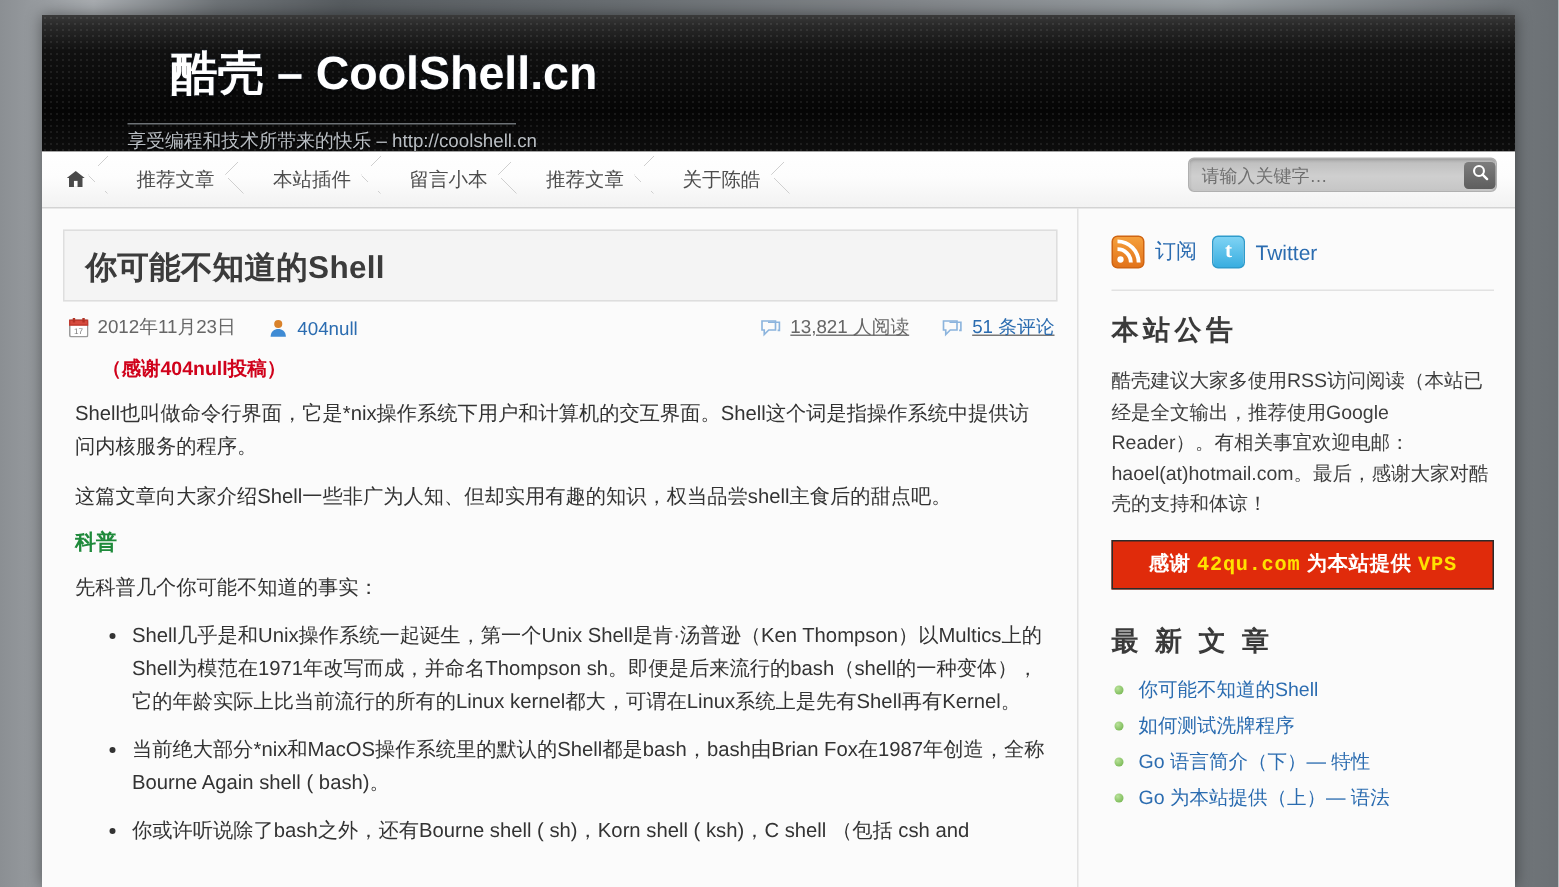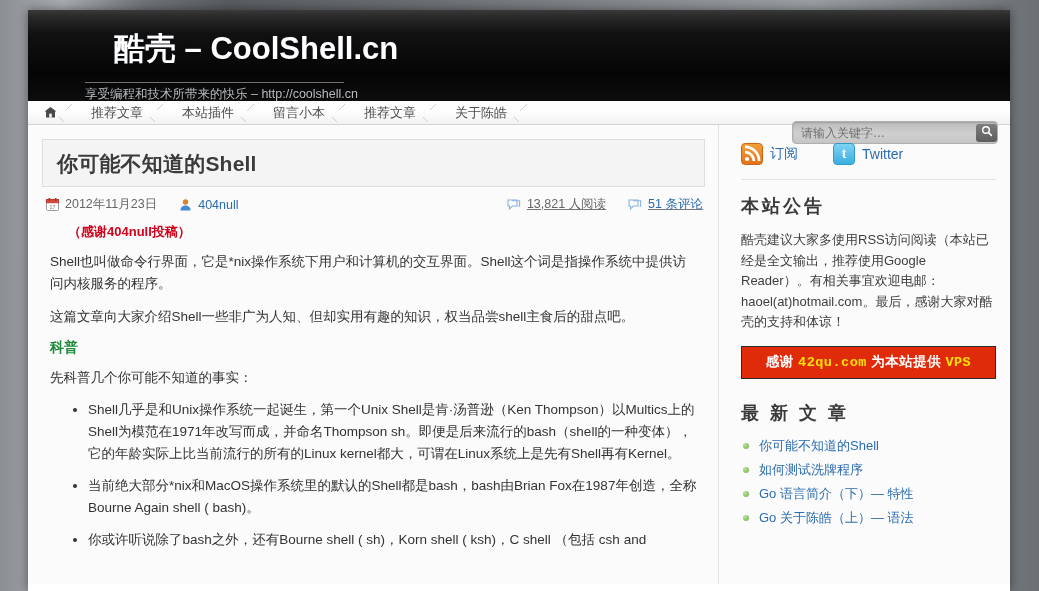--- a/index.html
+++ b/index.html
@@ -59,21 +59,21 @@
     border-top: 1px solid #6d7276;
     padding-top: 3px;
     width: 259px;
     white-space: nowrap;
     text-shadow: 0 1px 1px #000;
   }
 
   
   #navbar {
     position: relative;
-    height: 24px;
+    height: 38px;
     background: linear-gradient(to bottom, #ffffff 0%, #fdfdfd 45%, #f2f2f2 100%);
     border-bottom: 1px solid #d3d3d3;
     display: flex;
     align-items: stretch;
   }
   .nav-item {
     position: relative;
     display: flex;
     align-items: center;
     padding: 0 19px 0 20px;
@@ -99,21 +99,21 @@
     display: inline-block;
     width: 13px;
     height: 11px;
     position: relative;
   }
   .home-icon svg { display:block; }
 
   #search-box {
     position: absolute;
     right: 12px;
-    top: 20px;
+    top: 4px;
     width: 206px;
     height: 23px;
     background: linear-gradient(to bottom, #bcbcbc, #cfcfcf 55%, #c6c6c6);
     border: 1px solid #b0b0b0;
     border-radius: 4px;
     display: flex;
     align-items: center;
     padding: 0 0 0 8px;
     box-shadow: inset 0 1px 2px rgba(0,0,0,0.16);
   }
@@ -196,21 +196,21 @@
     font-weight: bold;
     margin: 2px 0 10px 0;
   }
   #article ul { margin: 4px 0 0 0; padding-left: 38px; }
   #article li { line-height: 1.62; margin-bottom: 10px; }
 
   
   #social-row {
     display: flex;
     align-items: center;
-    gap: 35px;
+    gap: 10px;
     padding-bottom: 14px;
     border-bottom: 1px solid #e2e2e2;
     margin-bottom: 14px;
   }
   .social-link {
     display: flex;
     align-items: center;
     gap: 7px;
     color: #2b6cb0;
     font-size: 14px;
@@ -407,17 +407,17 @@
       <h3 class="side-head">本站公告</h3>
       <p id="announce">酷壳建议大家多使用RSS访问阅读（本站已经是全文输出，推荐使用Google Reader）。有相关事宜欢迎电邮：haoel(at)hotmail.com。最后，感谢大家对酷壳的支持和体谅！</p>
 
       <div id="vps-banner"><span>感谢 </span><span class="hl">42qu.com</span><span> 为本站提供 </span><span class="hl">VPS</span></div>
 
       <h3 class="side-head" id="latest-head">最 新 文 章</h3>
       <ul id="latest-list">
         <li><a>你可能不知道的Shell</a></li>
         <li><a>如何测试洗牌程序</a></li>
         <li><a>Go 语言简介（下）— 特性</a></li>
-        <li><a>Go 关于陈皓（上）— 语法</a></li>
+        <li><a>Go 为本站提供（上）— 语法</a></li>
       </ul>
     </div>
   </div>
 </div>
 
 </body></html>

